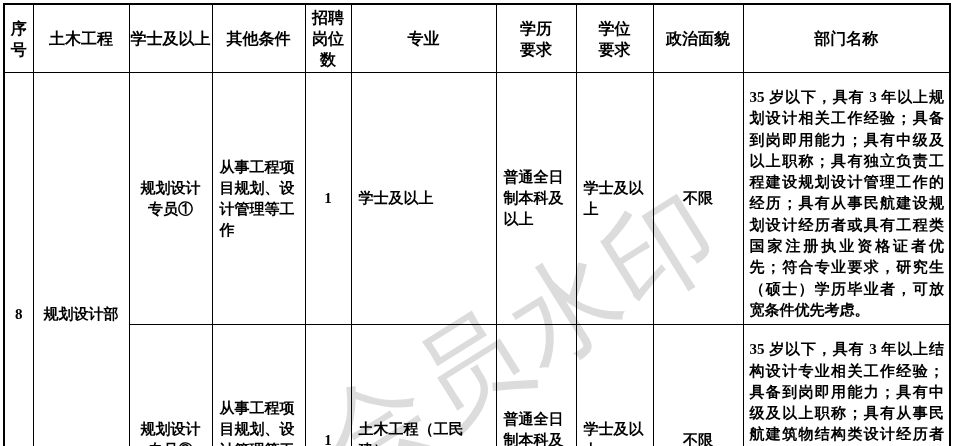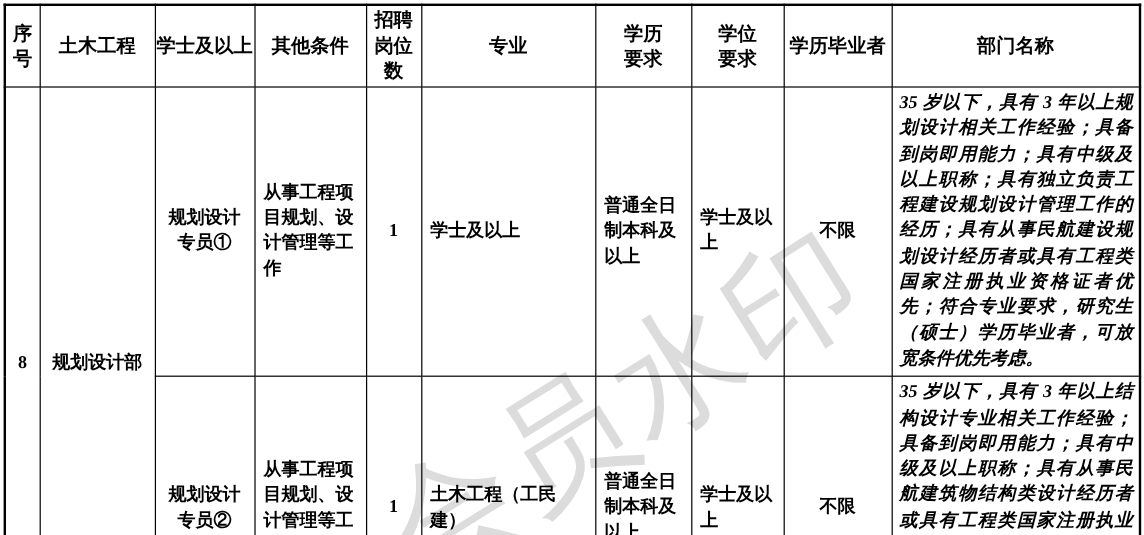--- a/index.html
+++ b/index.html
@@ -51,23 +51,22 @@
     line-height: 21px;
   }
   td.c { text-align: center; vertical-align: middle; padding: 2px; }
   td.pos { white-space: pre-line; text-align: center; }
   td.l { text-align: left; vertical-align: middle; padding: 2px 4px 2px 7px; }
   td.other {
     text-align: justify;
     text-align-last: left;
     text-justify: inter-character;
     vertical-align: top;
-    padding: 3px 5px 3px 6px;
+    padding: 14px 5px 3px 6px;
     line-height: 21.3px;
-    font-style: italic;
   }
   tr.hdr { height: 62px; }
   tr.r1 { height: 192px; }
   tr.r2 { height: 179px; }
 </style>
 </head>
 <body>
 
 <div class="watermark" style="color: rgb(220, 220, 220);">会员水印</div>
 
@@ -92,21 +91,21 @@
       <th>学士及以上</th>
       <th>其他条件</th>
       <th>招聘
 岗位
 数</th>
       <th>专业</th>
       <th>学历
 要求</th>
       <th>学位
 要求</th>
-      <th>学历毕业者</th>
+      <th>政治面貌</th>
       <th>部门名称</th>
     </tr>
   </thead>
   <tbody>
     <tr class="r1">
       <td class="c" rowspan="2">8</td>
       <td class="c" rowspan="2">规划设计部</td>
       <td class="c pos">规划设计
 专员①</td>
       <td class="l">从事工程项目规划、设计管理等工作</td>

